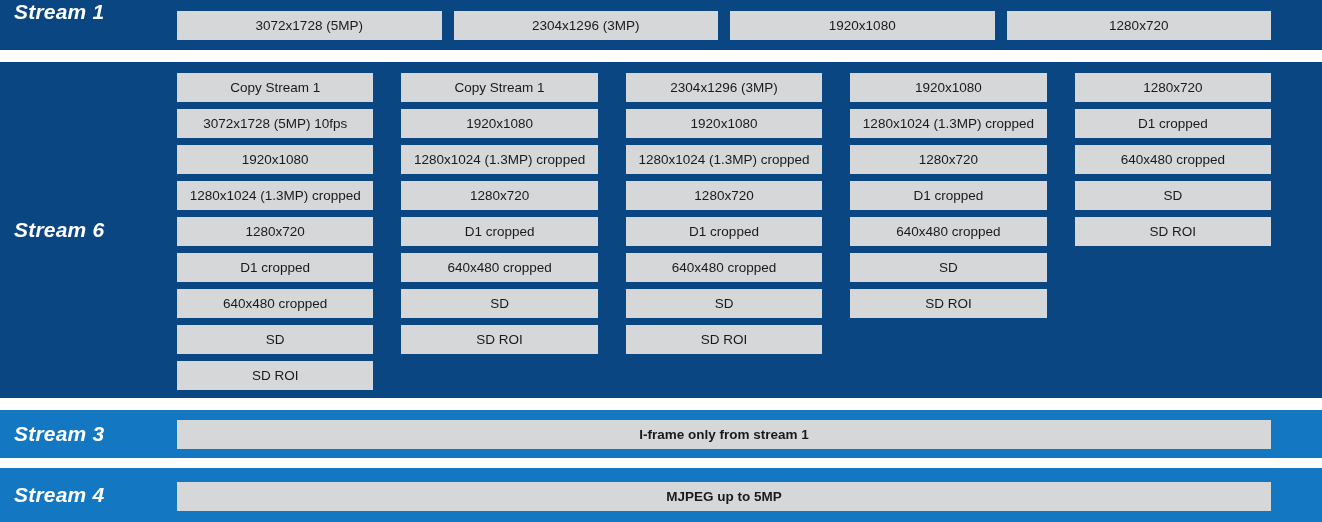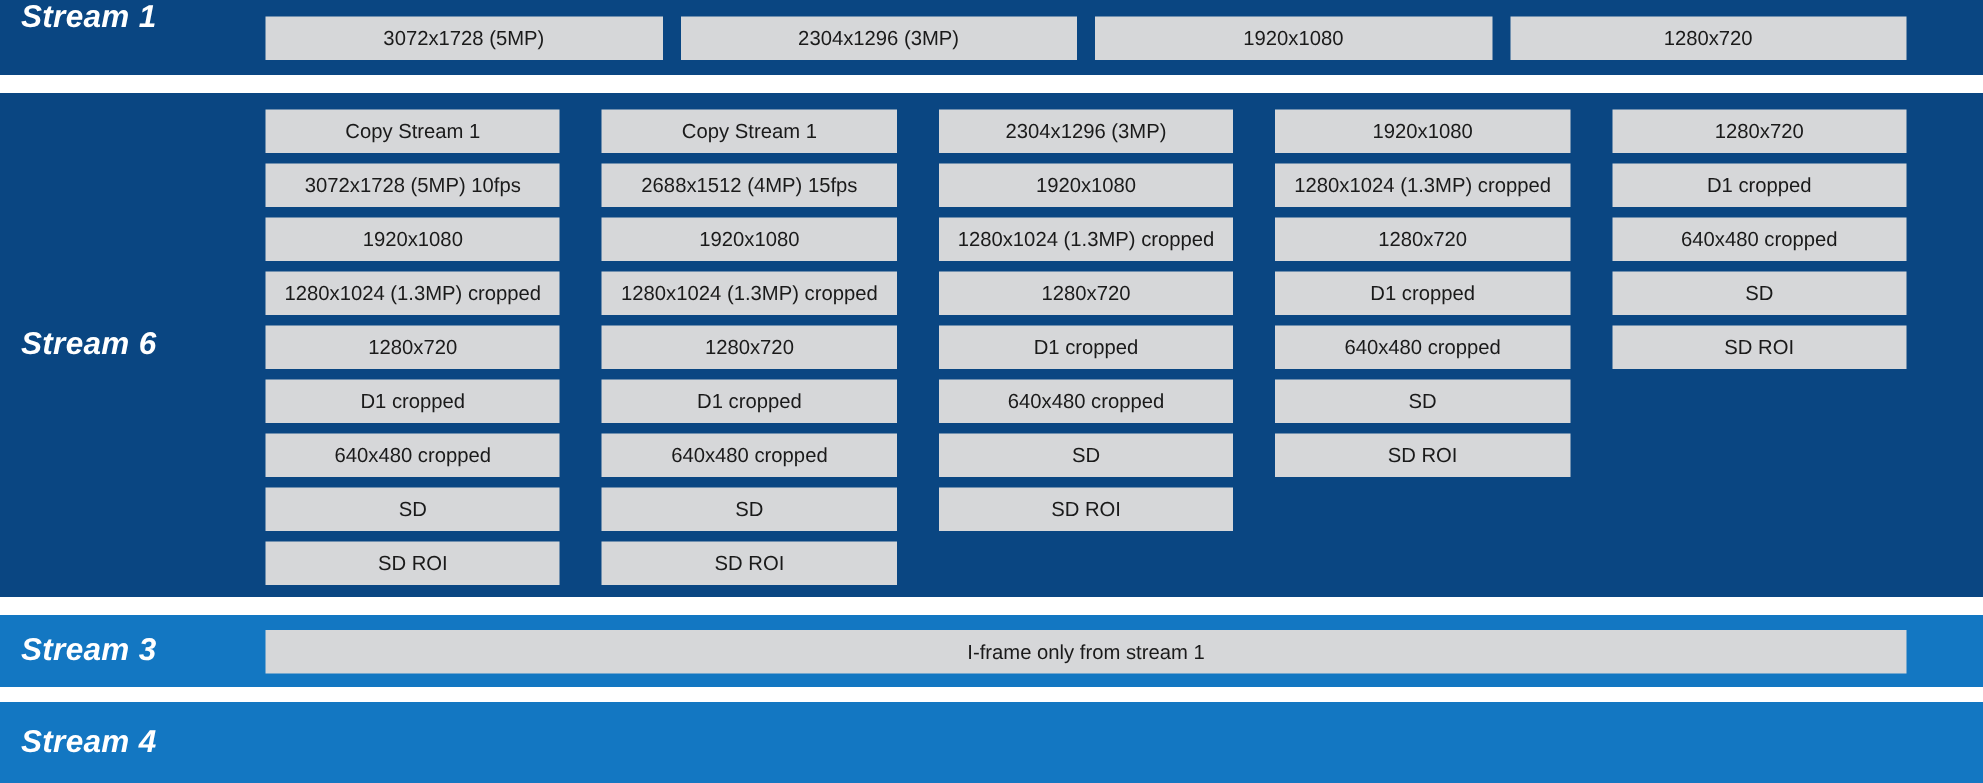--- a/index.html
+++ b/index.html
@@ -95,20 +95,21 @@
     flex-direction: column;
     gap: 7px;
     flex: 1 1 0;
     min-width: 0;
   }
 
   
   .row-wide {
     display: flex;
     flex: 1 1 auto;
+    font-weight: bold;
   }
   .row-wide .cell { flex: 1 1 auto; }
 </style>
 </head>
 <body>
 
 <div class="chart">
 
   <div class="band dark" style="height:50px;">
     <div class="stream-label">Stream 1</div>
@@ -136,21 +137,20 @@
           <div class="cell">1280x1024 (1.3MP) cropped</div>
           <div class="cell">1280x720</div>
           <div class="cell">D1 cropped</div>
           <div class="cell">640x480 cropped</div>
           <div class="cell">SD</div>
           <div class="cell">SD ROI</div>
         </div>
 
         <div class="col">
           <div class="cell">Copy Stream 1</div>
-          <div class="cell">2688x1512 (4MP) 15fps</div>
           <div class="cell">1920x1080</div>
           <div class="cell">1280x1024 (1.3MP) cropped</div>
           <div class="cell">1280x720</div>
           <div class="cell">D1 cropped</div>
           <div class="cell">640x480 cropped</div>
           <div class="cell">SD</div>
           <div class="cell">SD ROI</div>
         </div>
 
         <div class="col">
@@ -194,15 +194,20 @@
       <div class="row-wide">
         <div class="cell">I-frame only from stream 1</div>
       </div>
     </div>
   </div>
 
   <div class="band-gap" style="height:10px;"></div>
 
   <div class="band light" style="height:54px;">
     <div class="stream-label" style="height:54px;">Stream 4</div>
+    <div class="band-content" style="padding-top:14px;">
+      <div class="row-wide">
+        <div class="cell">MJPEG up to 5MP</div>
+      </div>
+    </div>
   </div>
 
 </div>
 
 </body></html>

